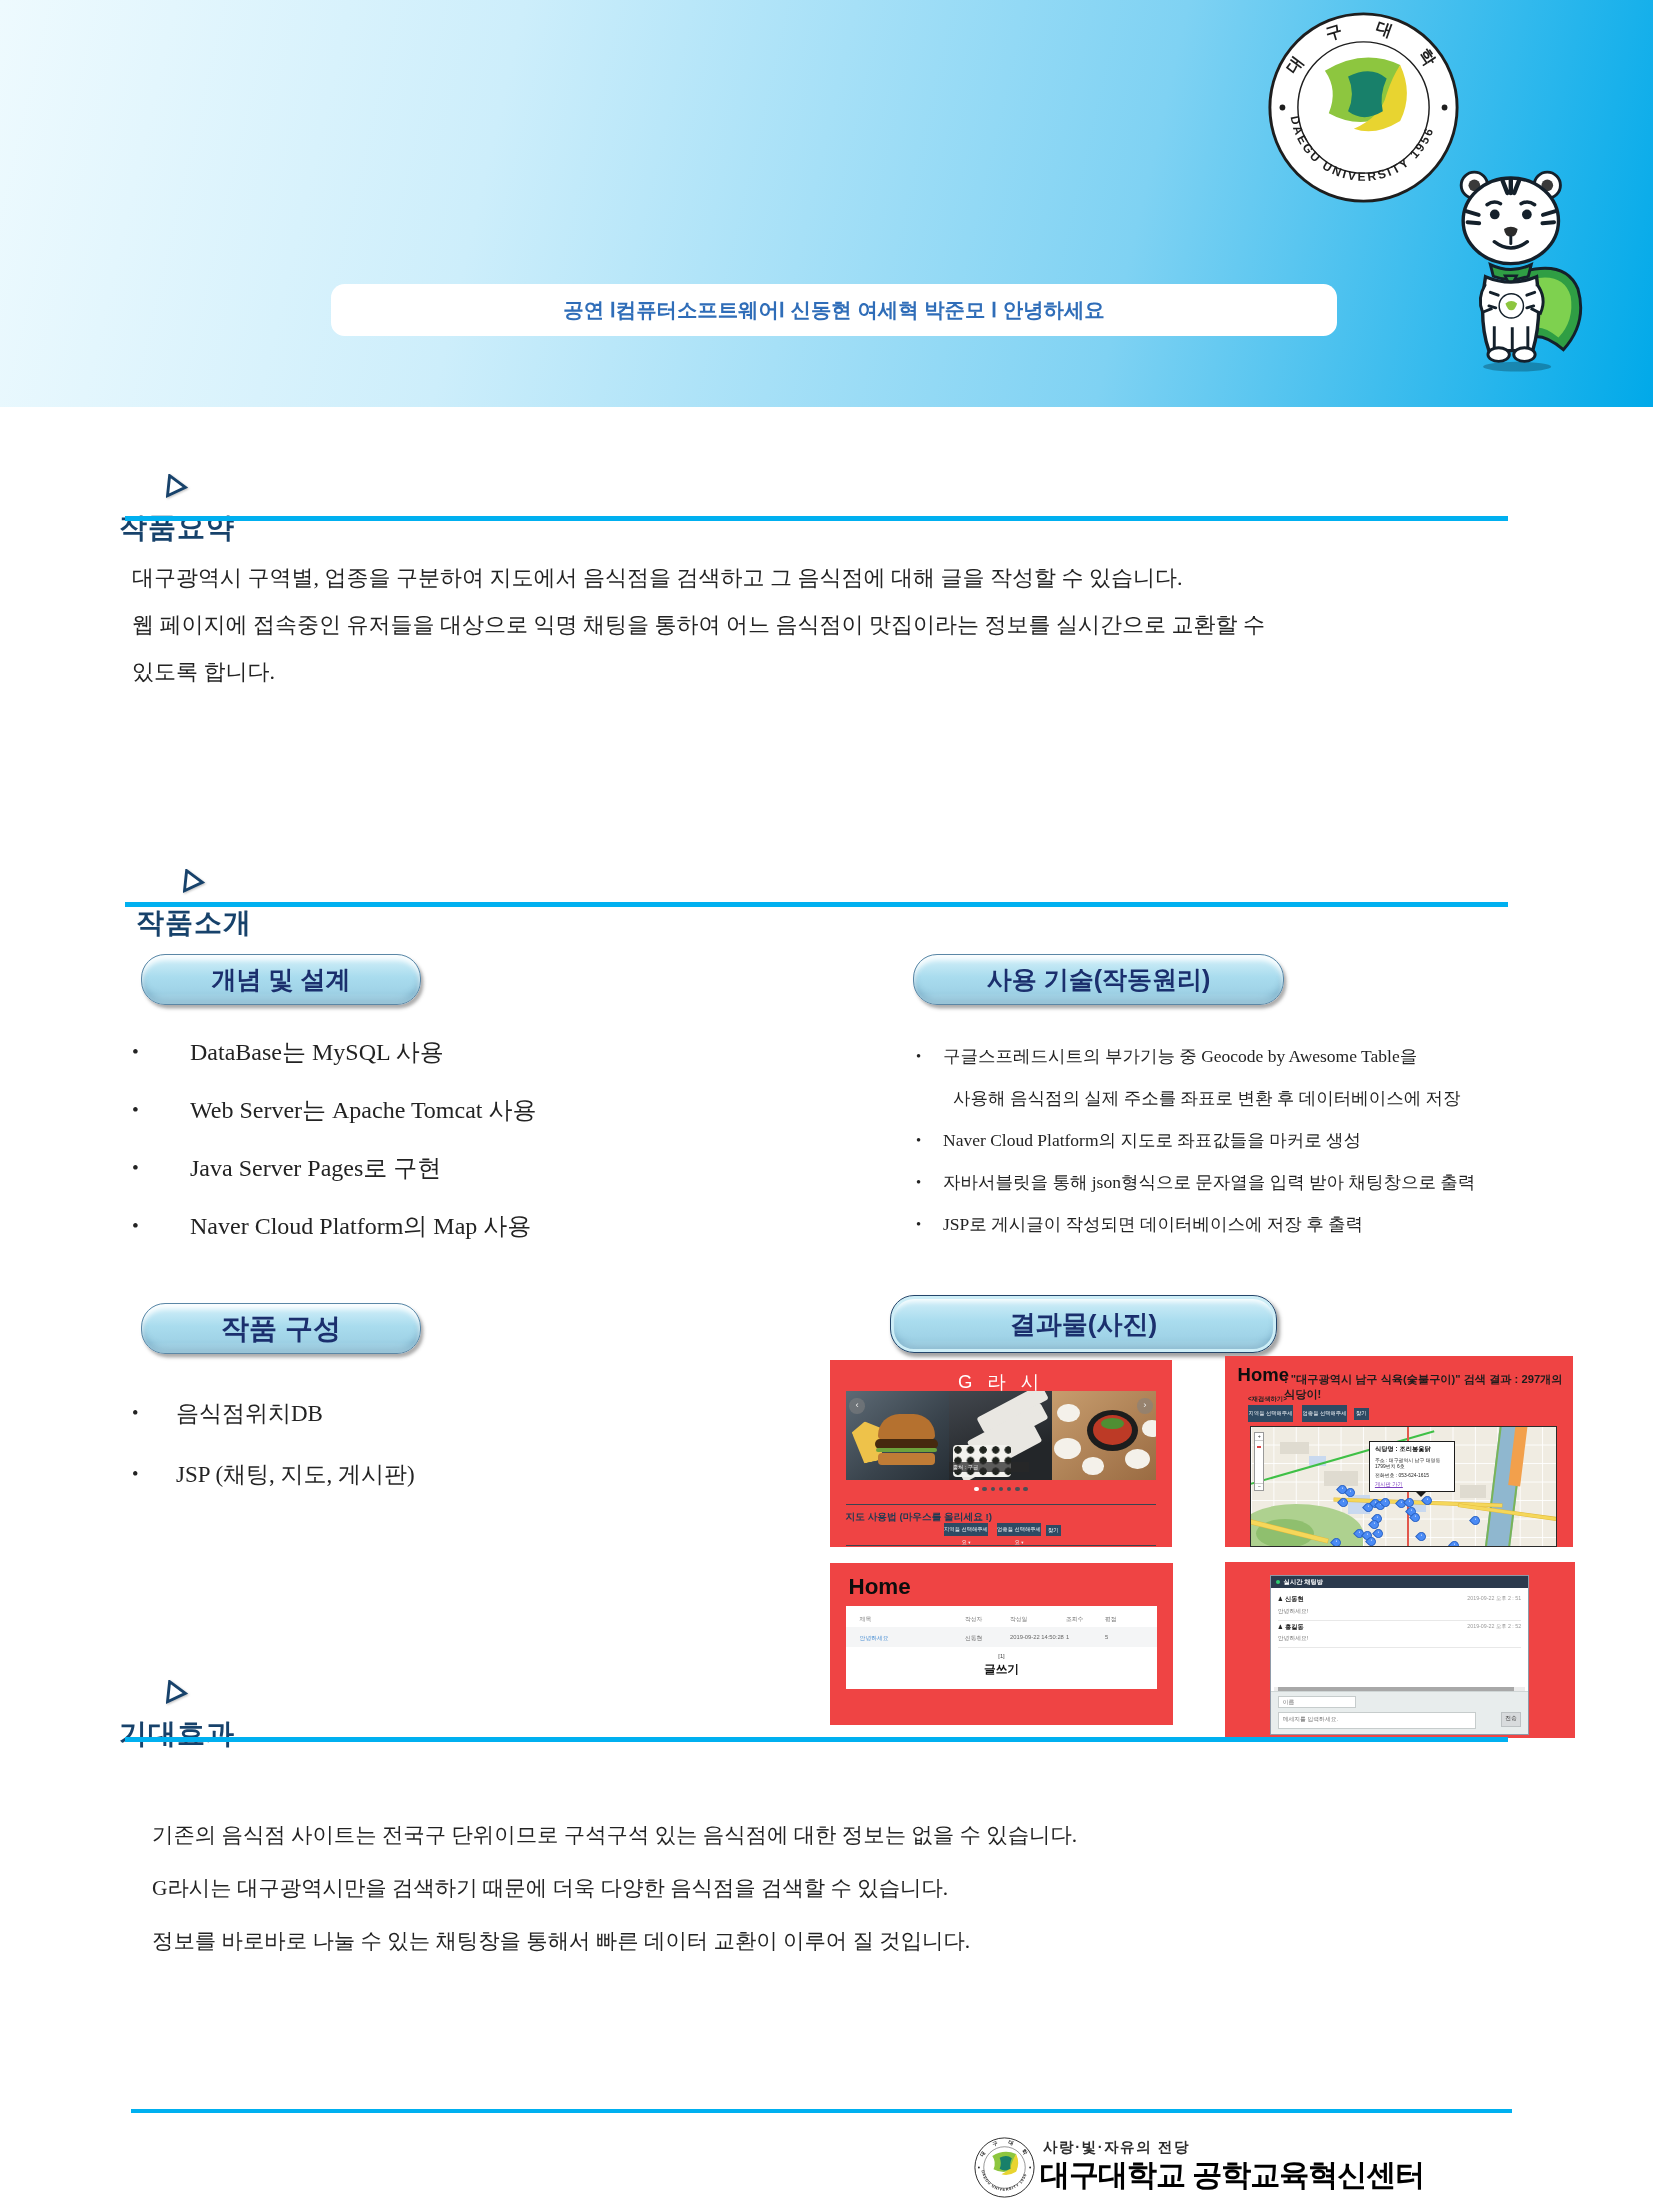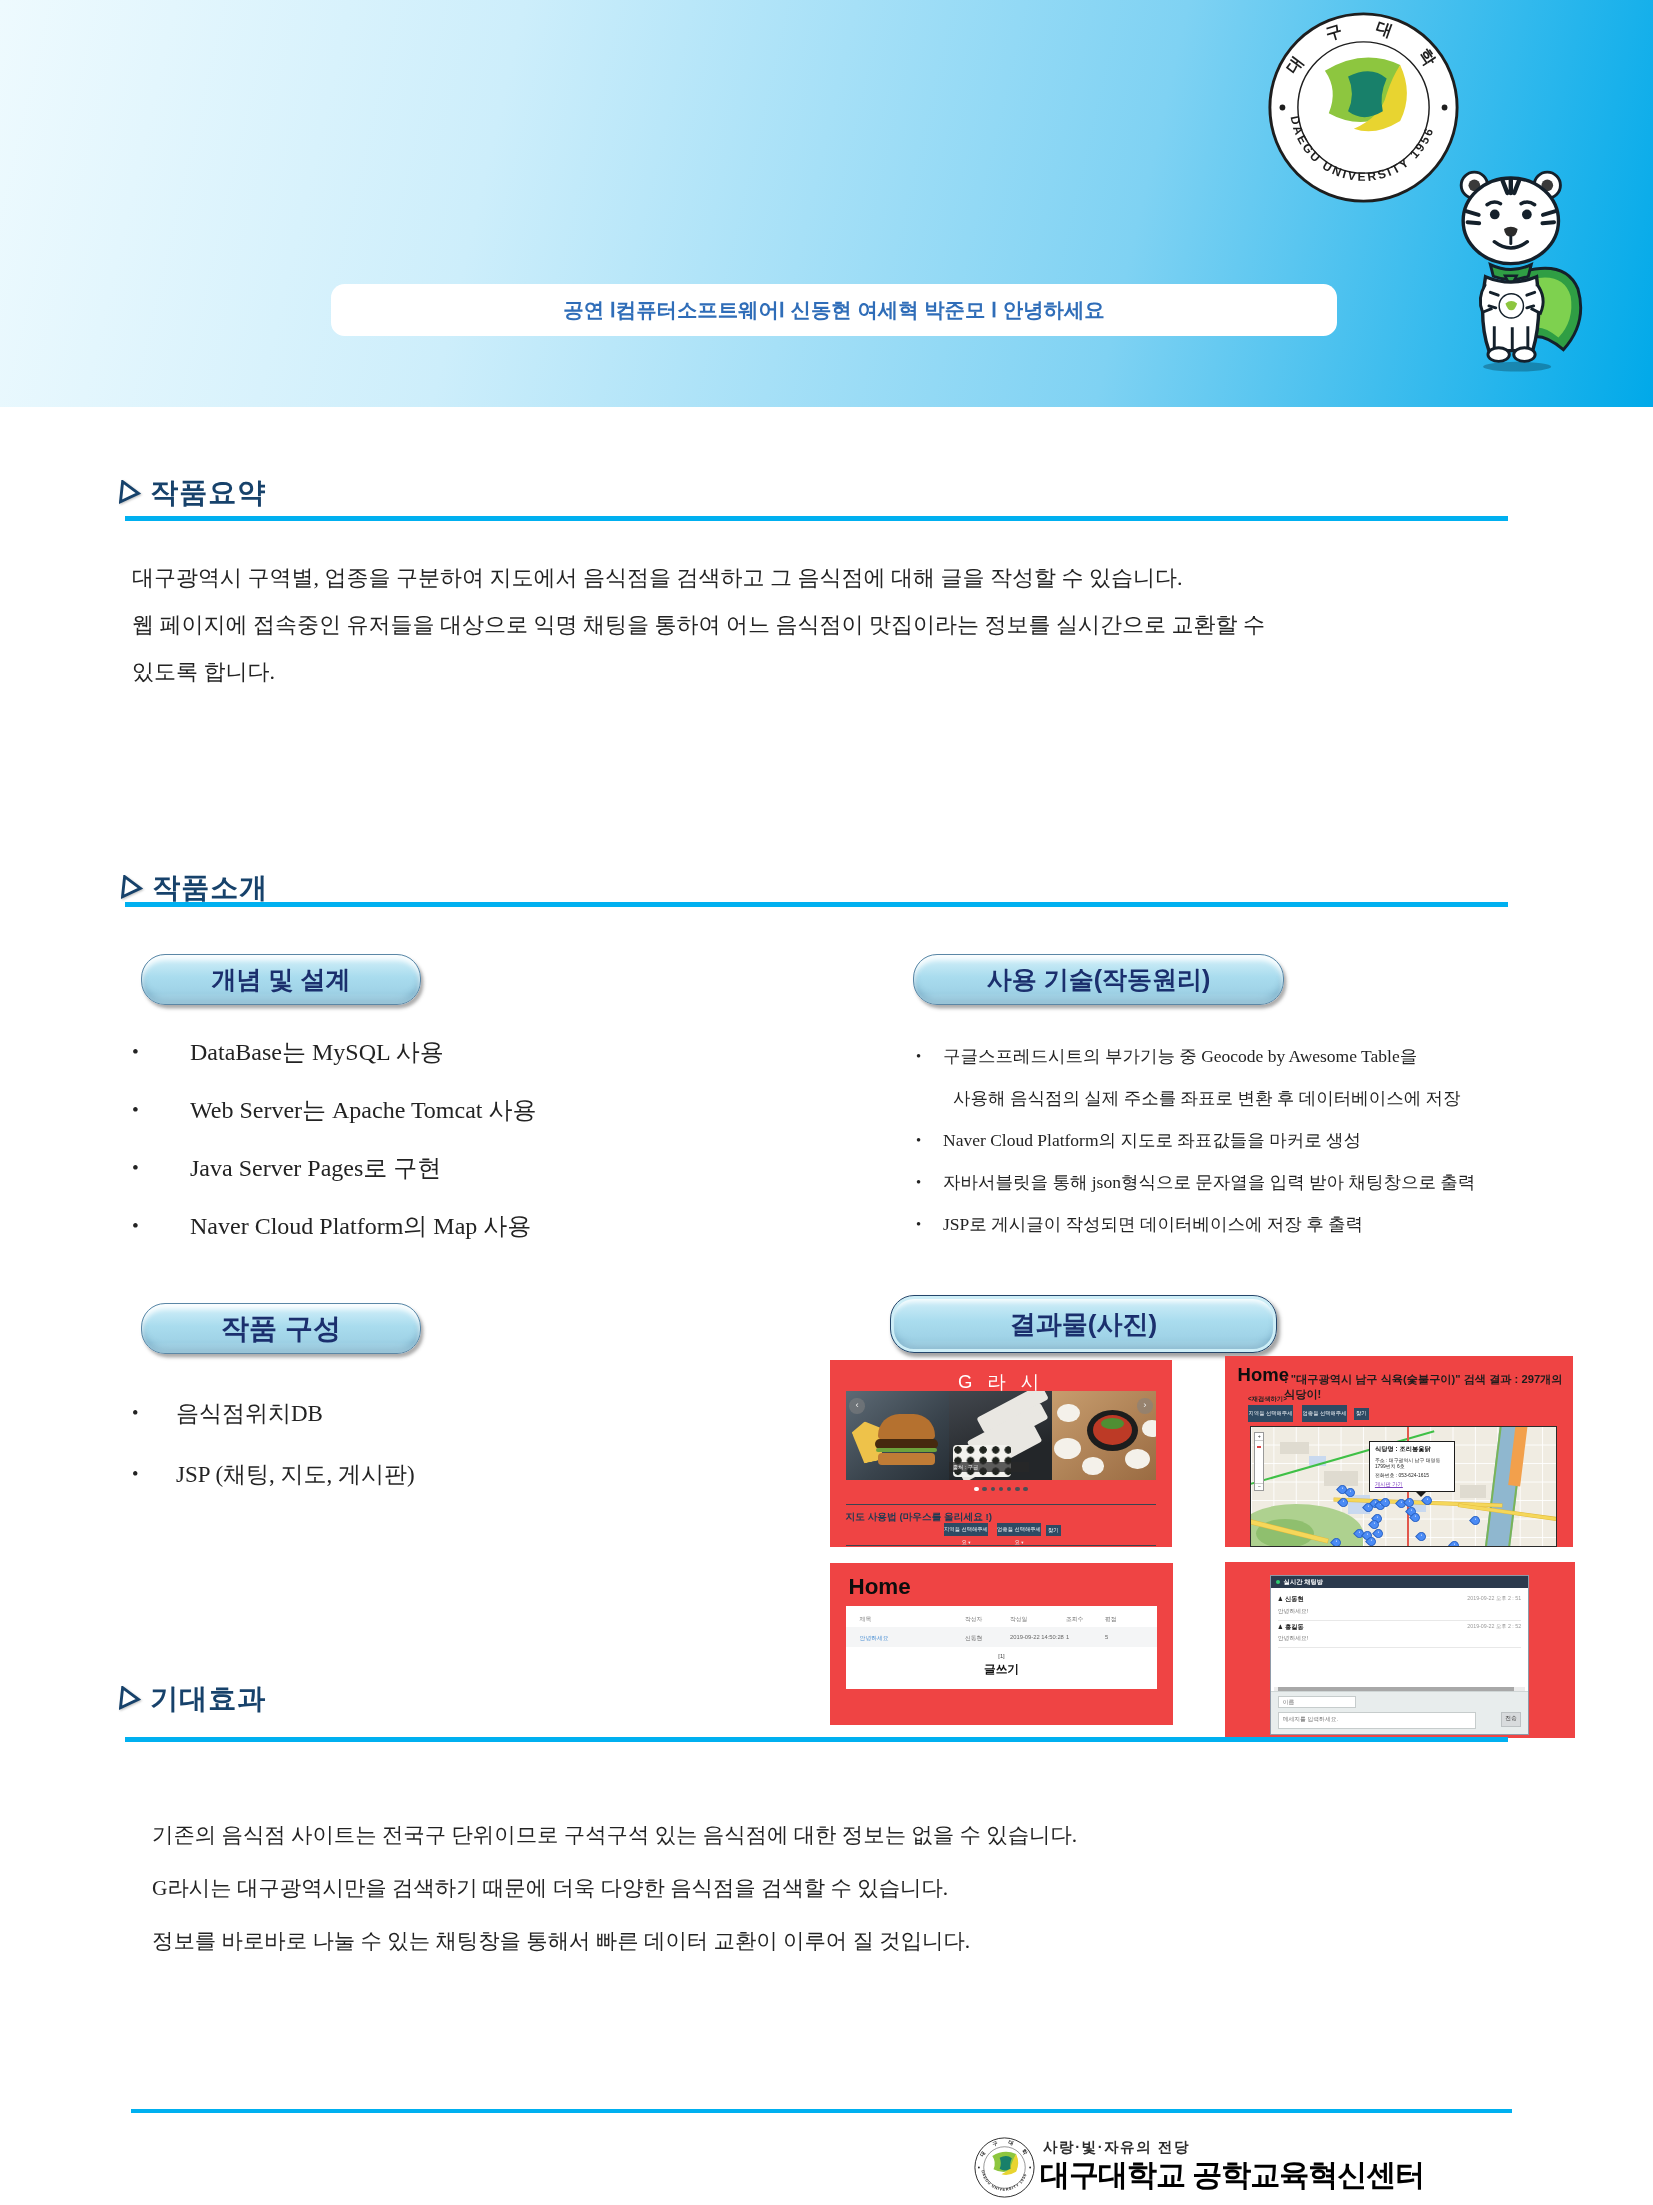--- a/index.html
+++ b/index.html
@@ -12,21 +12,21 @@
   .hero-title{position:absolute;left:585px;top:113px;width:486px;text-align:center;
         font-family:"DejaVu Sans",sans-serif;font-weight:300;font-size:74px;color:#0c0c0c;letter-spacing:5.8px;}
   .sub-bar{position:absolute;left:331px;top:284px;width:1006px;height:52px;background:#ffffff;
         border-radius:13.6px;text-align:center;line-height:52px;font-size:20.4px;font-weight:700;color:#2f6db8;}
   .logo-big{position:absolute;left:1267px;top:10.7px;width:193px;height:193px;}
   .logo-small{position:absolute;left:974px;top:2137px;width:61px;height:61px;}
   .tiger{position:absolute;left:1444px;top:160px;width:156px;height:214px;}
 
   
   .sec-head{position:absolute;display:flex;align-items:center;gap:8.8px;
-        color:#17426b;font-size:28px;font-weight:800;letter-spacing:1px;}
+        color:#17426b;font-size:28px;font-weight:800;letter-spacing:1px;flex-direction:column;}
   .sec-head .arr{width:22.4px;height:26px;filter:drop-shadow(1.9px 1.9px 1px rgba(0,0,0,.25));}
   .rule{position:absolute;height:5.3px;background:#00b0f0;}
   .serif{font-family:"Liberation Serif",serif;color:#232323;}
 
   .para1{position:absolute;left:132px;top:554px;width:1488px;font-size:22px;line-height:47px;}
   .para2{position:absolute;left:152px;top:1809px;width:1468px;font-size:21.4px;line-height:53px;}
 
   
   .pill{position:absolute;border:1.5px solid #5b87a6;border-radius:24px;
         background:linear-gradient(#d6f1fa 0%,#a9dcee 45%,#9fd2e6 78%,#bfe7f3 100%);
@@ -251,21 +251,21 @@
       </svg>
     <span>작품요약</span>
   </div>
   <div class="rule" style="left:125px;top:516px;width:1383px;"></div>
   <div class="para1 serif">
     <div>대구광역시 구역별, 업종을 구분하여 지도에서 음식점을 검색하고 그 음식점에 대해 글을 작성할 수 있습니다.</div>
     <div>웹 페이지에 접속중인 유저들을 대상으로 익명 채팅을 통하여 어느 음식점이 맛집이라는 정보를 실시간으로 교환할 수</div>
     <div>있도록 합니다.</div>
   </div>
 
-  <div class="sec-head" style="left:121px;top:869px;">
+  <div class="sec-head" style="left:136px;top:869px;">
     <svg class="arr" viewBox="0 0 46 54">
         <use href="#sec-arrow"></use>
       </svg>
     <span>작품소개</span>
   </div>
   <div class="rule" style="left:125px;top:902px;width:1383px;"></div>
 
   <div class="pill p1"><span>개념 및 설계</span></div>
   <div class="pill p2"><span>사용 기술(작동원리)</span></div>
 

